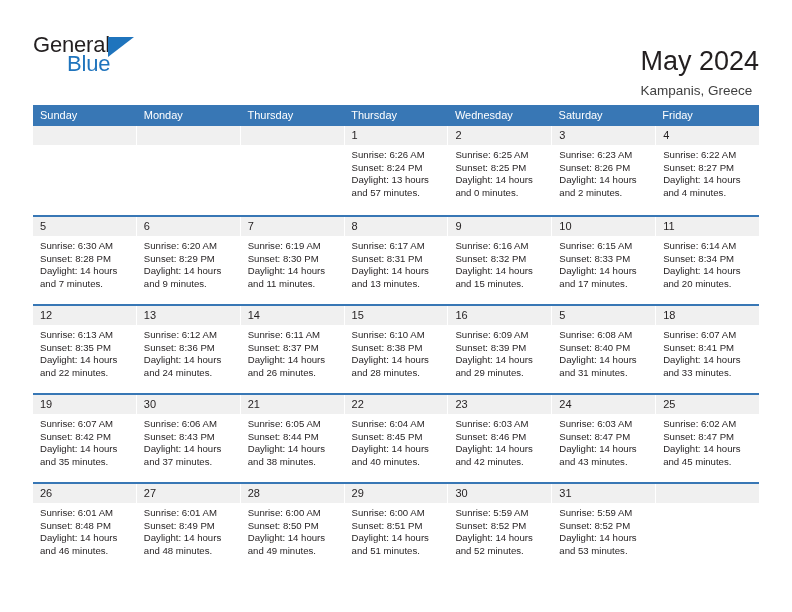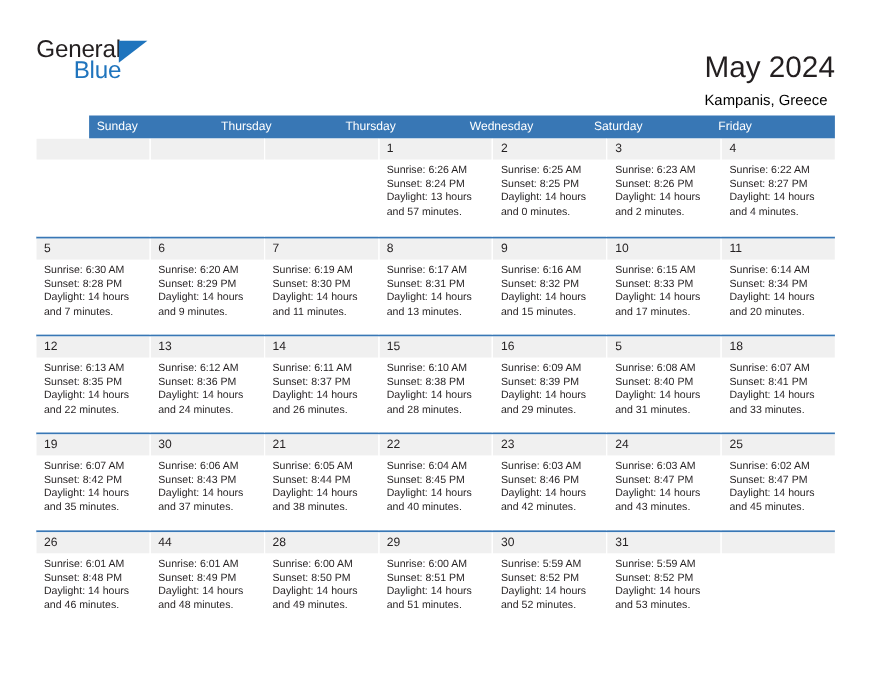--- a/index.html
+++ b/index.html
@@ -71,38 +71,37 @@
     text-align: left;
   }
   .cal-title {
     font-size: 27px;
     color: #231f20;
     line-height: 34px;
     font-weight: normal;
   }
   .cal-subtitle {
     font-size: 13.5px;
-    color: #000000;
+    color: #404040;
     line-height: 22px;
     margin-top: 2px;
   }
 
   
   .calendar {
     position: absolute;
     left: 33px;
     top: 105px;
     width: 726px;
   }
 
   .weekdays {
     display: flex;
     background: #3877b5;
     height: 21px;
-    margin-left: 48px;
   }
   .weekday {
     flex: 1 1 0;
     color: #ffffff;
     font-size: 11px;
     line-height: 21px;
     padding-left: 7px;
     white-space: nowrap;
     overflow: hidden;
   }
@@ -159,20 +158,21 @@
       <div class="cal-title">May 2024</div>
       <div class="cal-subtitle">Kampanis, Greece</div>
     </div>
 
   </div>
 
   <div class="calendar">
 
     <div class="weekdays">
       <div class="weekday">Sunday</div>
+      <div class="weekday">Monday</div>
       <div class="weekday">Thursday</div>
       <div class="weekday">Thursday</div>
       <div class="weekday">Wednesday</div>
       <div class="weekday">Saturday</div>
       <div class="weekday">Friday</div>
     </div>
 
     <div class="week first">
       <div class="daycell empty">
         <div class="daynum-band"></div>
@@ -374,21 +374,21 @@
 
     <div class="week">
       <div class="daycell">
         <div class="daynum-band">26</div>
         <div class="dayinfo">Sunrise: 6:01 AM
 Sunset: 8:48 PM
 Daylight: 14 hours
 and 46 minutes.</div>
       </div>
       <div class="daycell">
-        <div class="daynum-band">44</div>
+        <div class="daynum-band">27</div>
         <div class="dayinfo">Sunrise: 6:01 AM
 Sunset: 8:49 PM
 Daylight: 14 hours
 and 48 minutes.</div>
       </div>
       <div class="daycell">
         <div class="daynum-band">28</div>
         <div class="dayinfo">Sunrise: 6:00 AM
 Sunset: 8:50 PM
 Daylight: 14 hours

